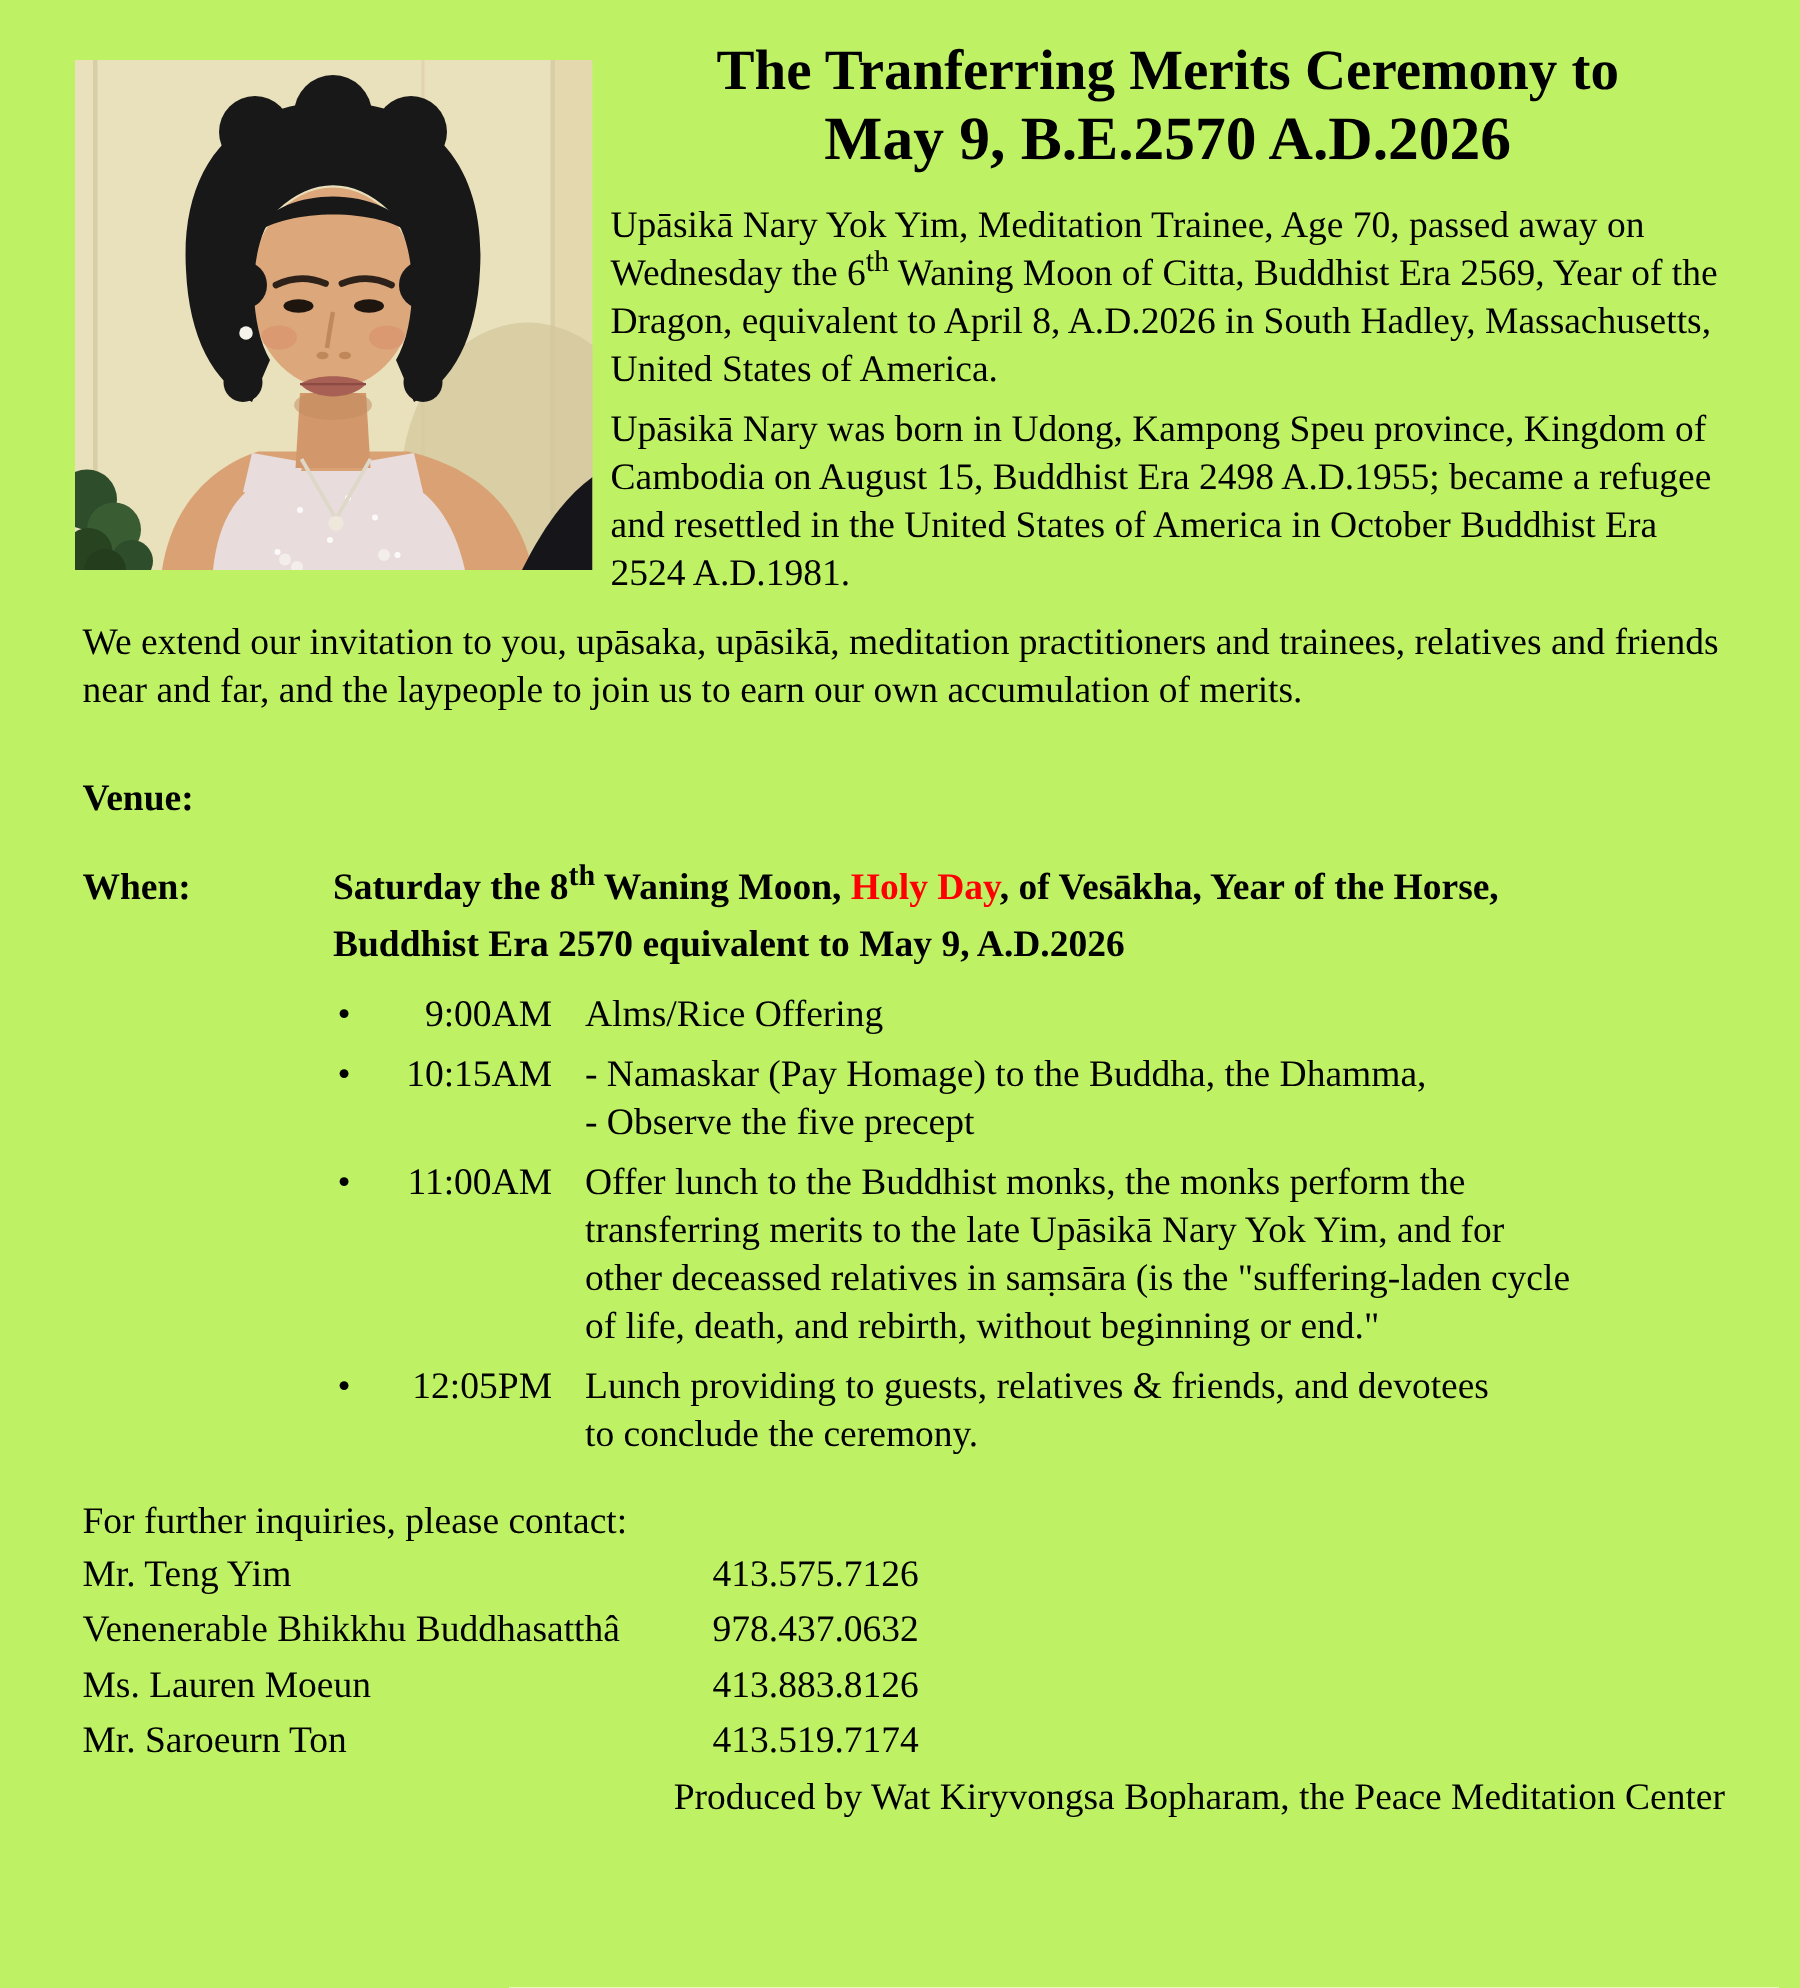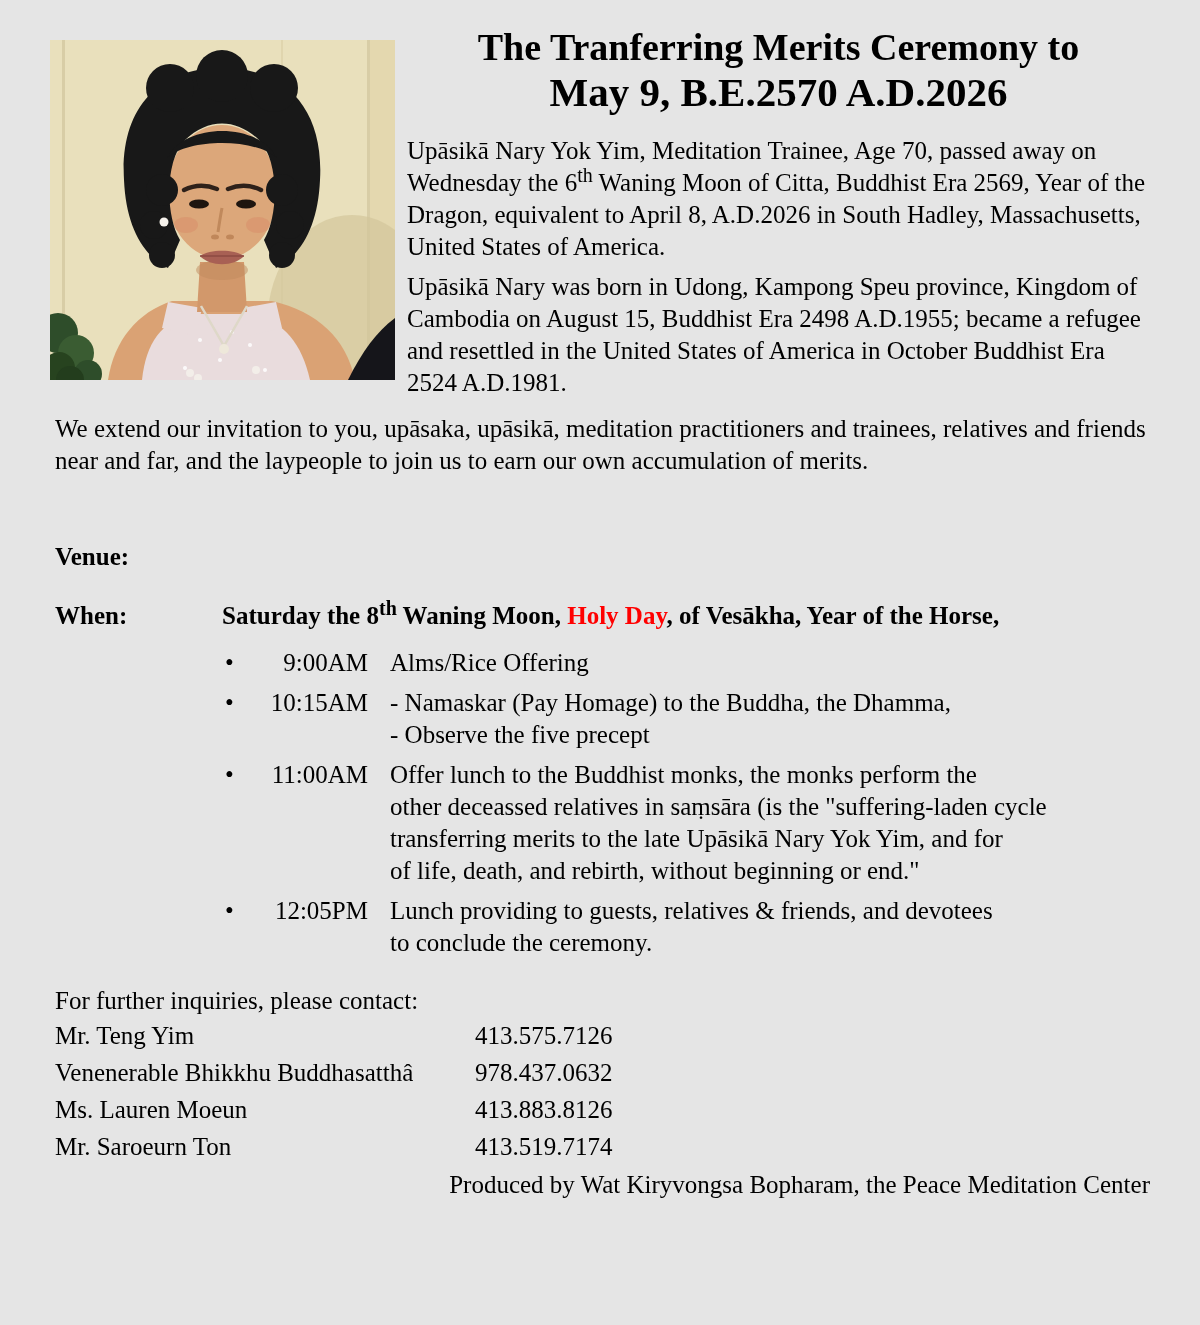--- a/index.html
+++ b/index.html
@@ -1,34 +1,34 @@
 <!DOCTYPE html>
 <html><head>
 <meta charset="utf-8">
 <style>
   html,body{margin:0;padding:0;background:#ffffff;}
   .page{
     width:1200px;height:1325px;box-sizing:border-box;
-    padding:0 50px 0 55px;overflow:hidden;background:#e5e5e5;
+    padding:0 50px 0 55px;overflow:hidden;background:#bef264;
     font-family:"Liberation Serif", serif;font-size:25px;line-height:32px;color:#000000;
   }
   .photo-wrap{float:left;width:345px;height:340px;margin:40px 12px 0 -5px;}
   .photo-wrap svg{display:block;}
 
   .title{text-align:center;font-weight:bold;padding-top:24px;}
   .title-main{font-size:38px;line-height:47px;}
   .title-date{font-size:41px;line-height:42px;}
 
   .para1{margin-top:22px;}
   .para2{margin-top:8px;}
   .invite{margin-top:14px;}
   .sup{vertical-align:super;font-size:20px;line-height:0;}
 
   .info-row{display:flex;}
-  .venue-row{margin-top:64px;align-items:center;}
+  .venue-row{margin-top:40px;align-items:center;}
   .when-row{margin-top:24px;line-height:38px;}
   .info-label{width:167px;font-weight:bold;flex:none;}
   .venue-name{font-weight:bold;}
   .when-content{font-weight:bold;}
   .holy{color:#ff0000;}
 
   .schedule{margin-top:12px;}
   .sched-item{display:flex;margin-bottom:8px;}
   .sched-bullet{margin-left:170px;width:38px;flex:none;}
   .sched-time{width:105px;text-align:right;flex:none;}
@@ -131,20 +131,21 @@
   <div class="invite">We extend our invitation to you, upāsaka, upāsikā, meditation practitioners and trainees, relatives and friends near and far, and the laypeople to join us to earn our own accumulation of merits.</div>
 
   <div class="info-row venue-row">
     <div class="info-label">Venue:</div>
   </div>
 
   <div class="info-row when-row">
     <div class="info-label">When:</div>
     <div class="when-content">
       <div><span>Saturday the 8</span><sup class="sup">th</sup><span> Waning Moon, </span><span class="holy">Holy Day</span><span>, of Vesākha, Year of the Horse,</span></div>
+      <div>Buddhist Era 2570 equivalent to May 9, A.D.2026</div>
     </div>
   </div>
 
   <div class="schedule">
 
     <div class="sched-item">
       <span class="sched-bullet">•</span>
       <span class="sched-time">9:00AM</span>
       <div class="sched-desc">
         <div class="sched-line">Alms/Rice Offering</div>
@@ -158,22 +159,22 @@
         <div class="sched-line">- Namaskar (Pay Homage) to the Buddha, the Dhamma,</div>
         <div class="sched-line">- Observe the five precept</div>
       </div>
     </div>
 
     <div class="sched-item">
       <span class="sched-bullet">•</span>
       <span class="sched-time">11:00AM</span>
       <div class="sched-desc">
         <div class="sched-line">Offer lunch to the Buddhist monks, the monks perform the</div>
+        <div class="sched-line">transferring merits to the late Upāsikā Nary Yok Yim, and for</div>
         <div class="sched-line">other deceassed relatives in saṃsāra (is the "suffering-laden cycle</div>
-        <div class="sched-line">transferring merits to the late Upāsikā Nary Yok Yim, and for</div>
         <div class="sched-line">of life, death, and rebirth, without beginning or end."</div>
       </div>
     </div>
 
     <div class="sched-item">
       <span class="sched-bullet">•</span>
       <span class="sched-time">12:05PM</span>
       <div class="sched-desc">
         <div class="sched-line">Lunch providing to guests, relatives &amp; friends, and devotees</div>
         <div class="sched-line">to conclude the ceremony.</div>

